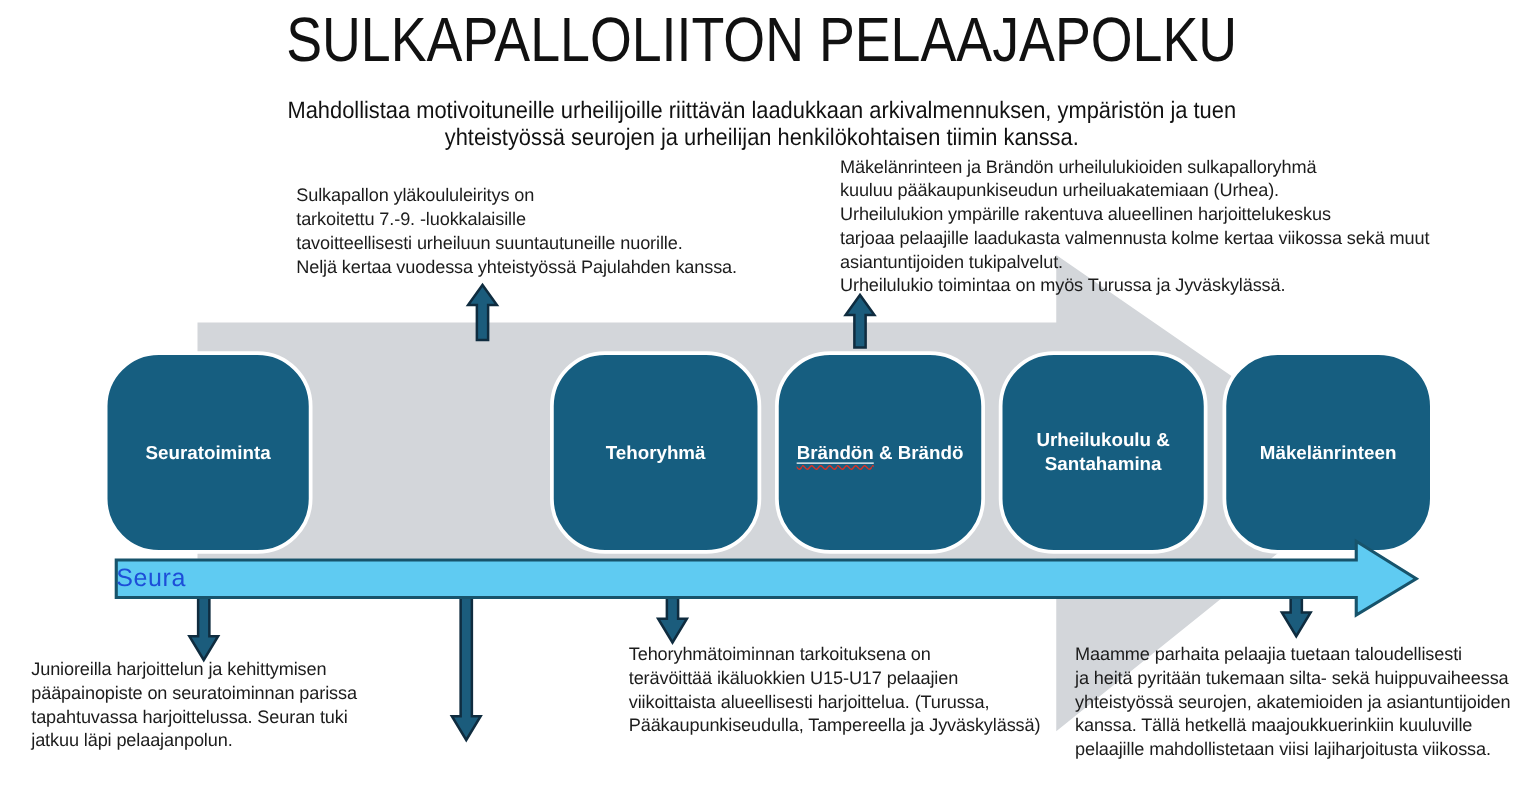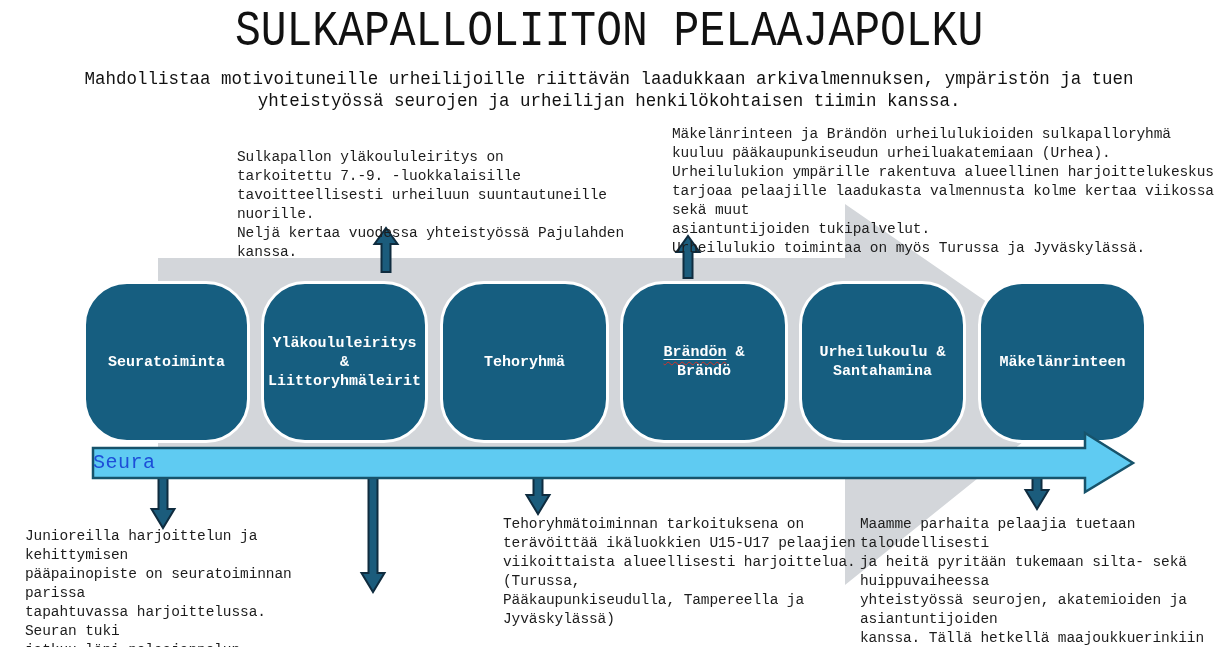--- a/index.html
+++ b/index.html
@@ -1,27 +1,27 @@
 <!DOCTYPE html>
 <html><head>
 <meta charset="utf-8">
 <style>
   html,body{margin:0;padding:0;background:#fff;}
   #canvas{
     position:relative;width:1218px;height:647px;overflow:hidden;background:#ffffff;
-    font-family:Liberation Mono, monospace;color:#1a1a1a;
+    font-family:Liberation Sans, sans-serif;color:#1a1a1a;
   }
   .abs{position:absolute;}
   
   .title-wrap{left:0;top:4px;width:1218px;text-align:center;}
   .title{
     display:inline-block;font-size:50px;line-height:56px;font-weight:400;color:#111;
     transform:scaleX(0.86);transform-origin:center;white-space:nowrap;letter-spacing:0px;
   }
-  .subtitle-wrap{left:0;top:68px;width:1218px;text-align:center;}
+  .subtitle-wrap{left:0;top:78px;width:1218px;text-align:center;}
   .subtitle{
     display:inline-block;font-size:19px;line-height:22px;font-weight:400;color:#111;
     transform:scaleX(0.92);transform-origin:center;white-space:pre-line;
   }
   
   .ann{font-size:14.5px;line-height:19px;white-space:pre-line;color:#1c1c1c;letter-spacing:-0.1px;}
   .ann-ylakoulu{left:237px;top:148px;width:420px;}
   .ann-urheilulukio{left:672px;top:125px;width:560px;}
   .ann-seuratoiminta{left:25px;top:527px;width:300px;}
   .ann-liitto{left:205px;top:597px;width:440px;}
@@ -95,23 +95,20 @@
 Pääkaupunkiseudulla, Tampereella ja Jyväskylässä)</div>
   <div class="abs ann ann-maajoukkue">Maamme parhaita pelaajia tuetaan taloudellisesti
 ja heitä pyritään tukemaan silta- sekä huippuvaiheessa
 yhteistyössä seurojen, akatemioiden ja asiantuntijoiden
 kanssa. Tällä hetkellä maajoukkuerinkiin kuuluville
 pelaajille mahdollistetaan viisi lajiharjoitusta viikossa.</div>
 
   <div class="stage-box b1">
     <span>Seuratoiminta</span>
   </div>
-  <div class="stage-box b2">
-    <span>Yläkoululeiritys &amp; Liittoryhmäleirit</span>
-  </div>
   <div class="stage-box b3">
     <span>Tehoryhmä</span>
   </div>
   <div class="stage-box b4">
     <span><span class="ulink"><span class="squig">Brändön</span></span><span> &amp; Brändö</span></span>
   </div>
   <div class="stage-box b5">
     <span>Urheilukoulu &amp; Santahamina</span>
   </div>
   <div class="stage-box b6">

